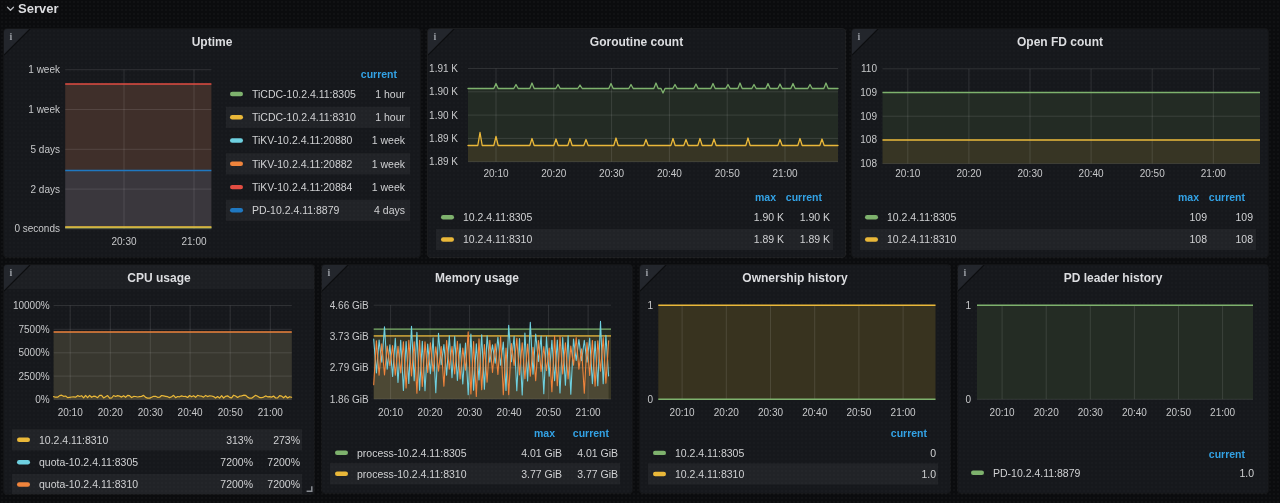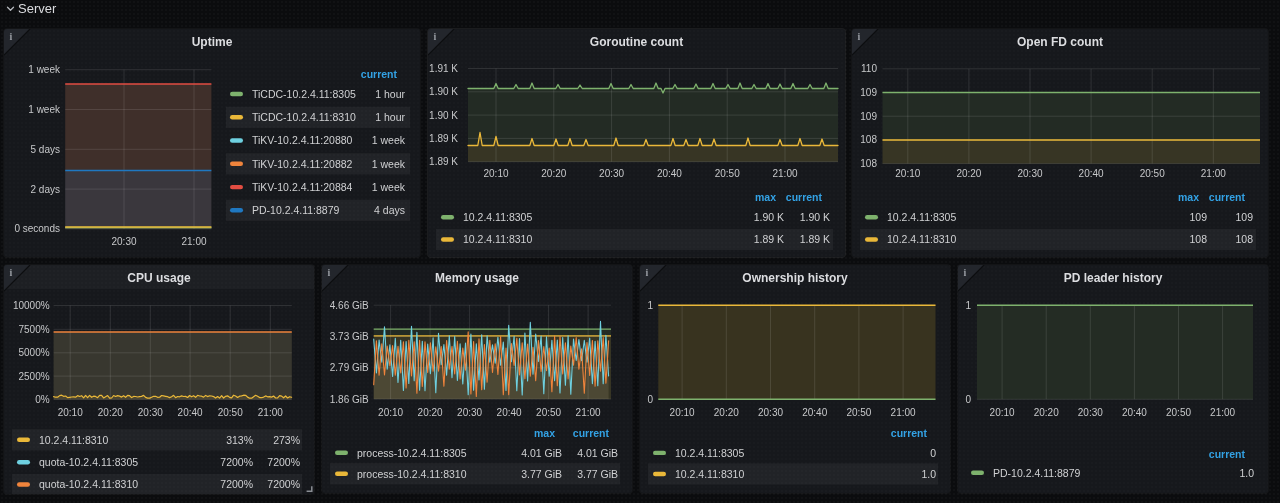--- a/index.html
+++ b/index.html
@@ -2,21 +2,21 @@
 <html><head><meta charset="utf-8"><style>
 html,body{margin:0;padding:0;background:#0b0c0e;}
 body{width:1280px;height:503px;position:relative;overflow:hidden;
  font-family:"Liberation Sans",sans-serif;
  background-image:radial-gradient(circle,rgba(255,255,255,0.022) 1px,transparent 1px);
  background-size:4px 4px;}
 .panel{position:absolute;background:#16181c;border-radius:3px;overflow:hidden;
  box-shadow:0 0 0 1px rgba(255,255,255,0.035);
  background-image:radial-gradient(circle,rgba(255,255,255,0.013) 1px,transparent 1px);
  background-size:4px 4px;}
-.rowhdr{position:absolute;left:18px;top:1px;font-size:13px;font-weight:normal;color:#dcdde0;}
+.rowhdr{position:absolute;left:18px;top:1px;font-size:13px;font-weight:bold;color:#dcdde0;}
 </style></head><body>
 <div class="rowhdr">Server</div>
 <svg style="position:absolute;left:0;top:0" width="20" height="20" viewBox="0 0 20 20">
 <polyline points="7.5,7.3 10.5,10.3 13.5,7.3" fill="none" stroke="#b6b9be" stroke-width="1.3" stroke-linecap="round" stroke-linejoin="round"></polyline>
 </svg>
 <div class="panel" style="left:4px;top:29px;width:416px;height:228px"><svg width="416" height="228" viewBox="0 0 416 228">
       <polygon points="0,0 26,0 0,26" fill="#23262c"></polygon>
       <line x1="26.0" y1="0.0" x2="0.0" y2="26.0" stroke="#0d0e10" stroke-width="1.2" stroke-opacity="1.0"></line>
       <text x="5.5" y="11.3" font-size="10" text-anchor="start" fill="#9a9ea5" font-weight="bold" font-family="Liberation Serif, sans-serif">i</text>
       <text x="208.0" y="16.6" font-size="12" text-anchor="middle" fill="#dcdde0" font-weight="bold" font-family="Liberation Sans, sans-serif">Uptime</text>

